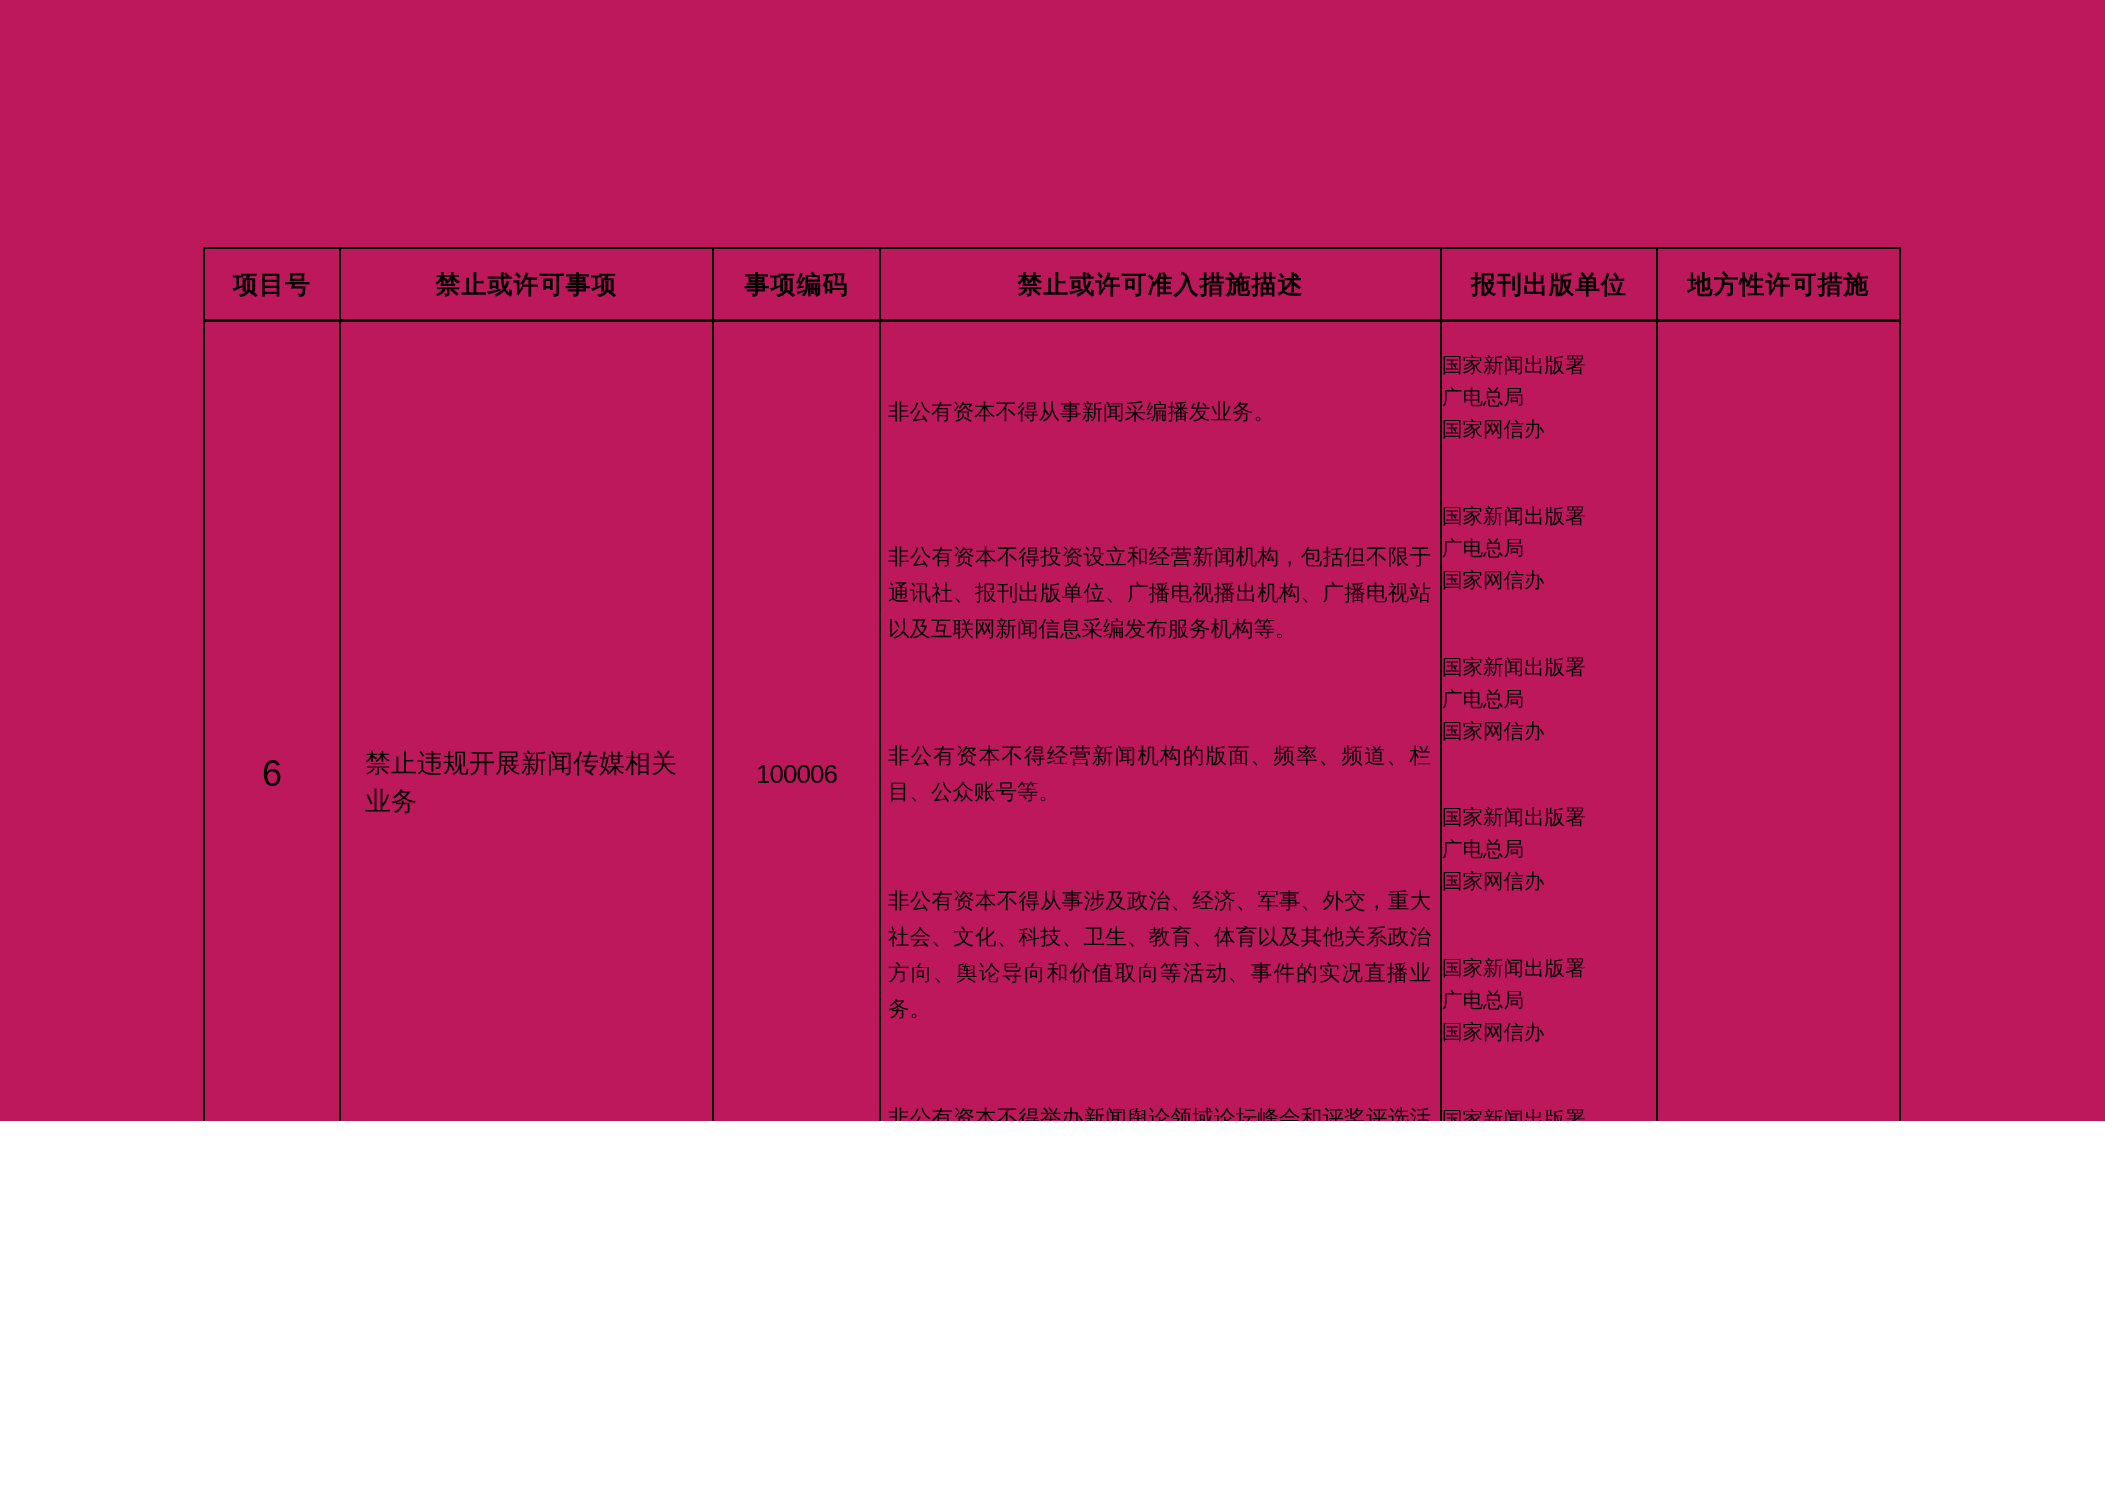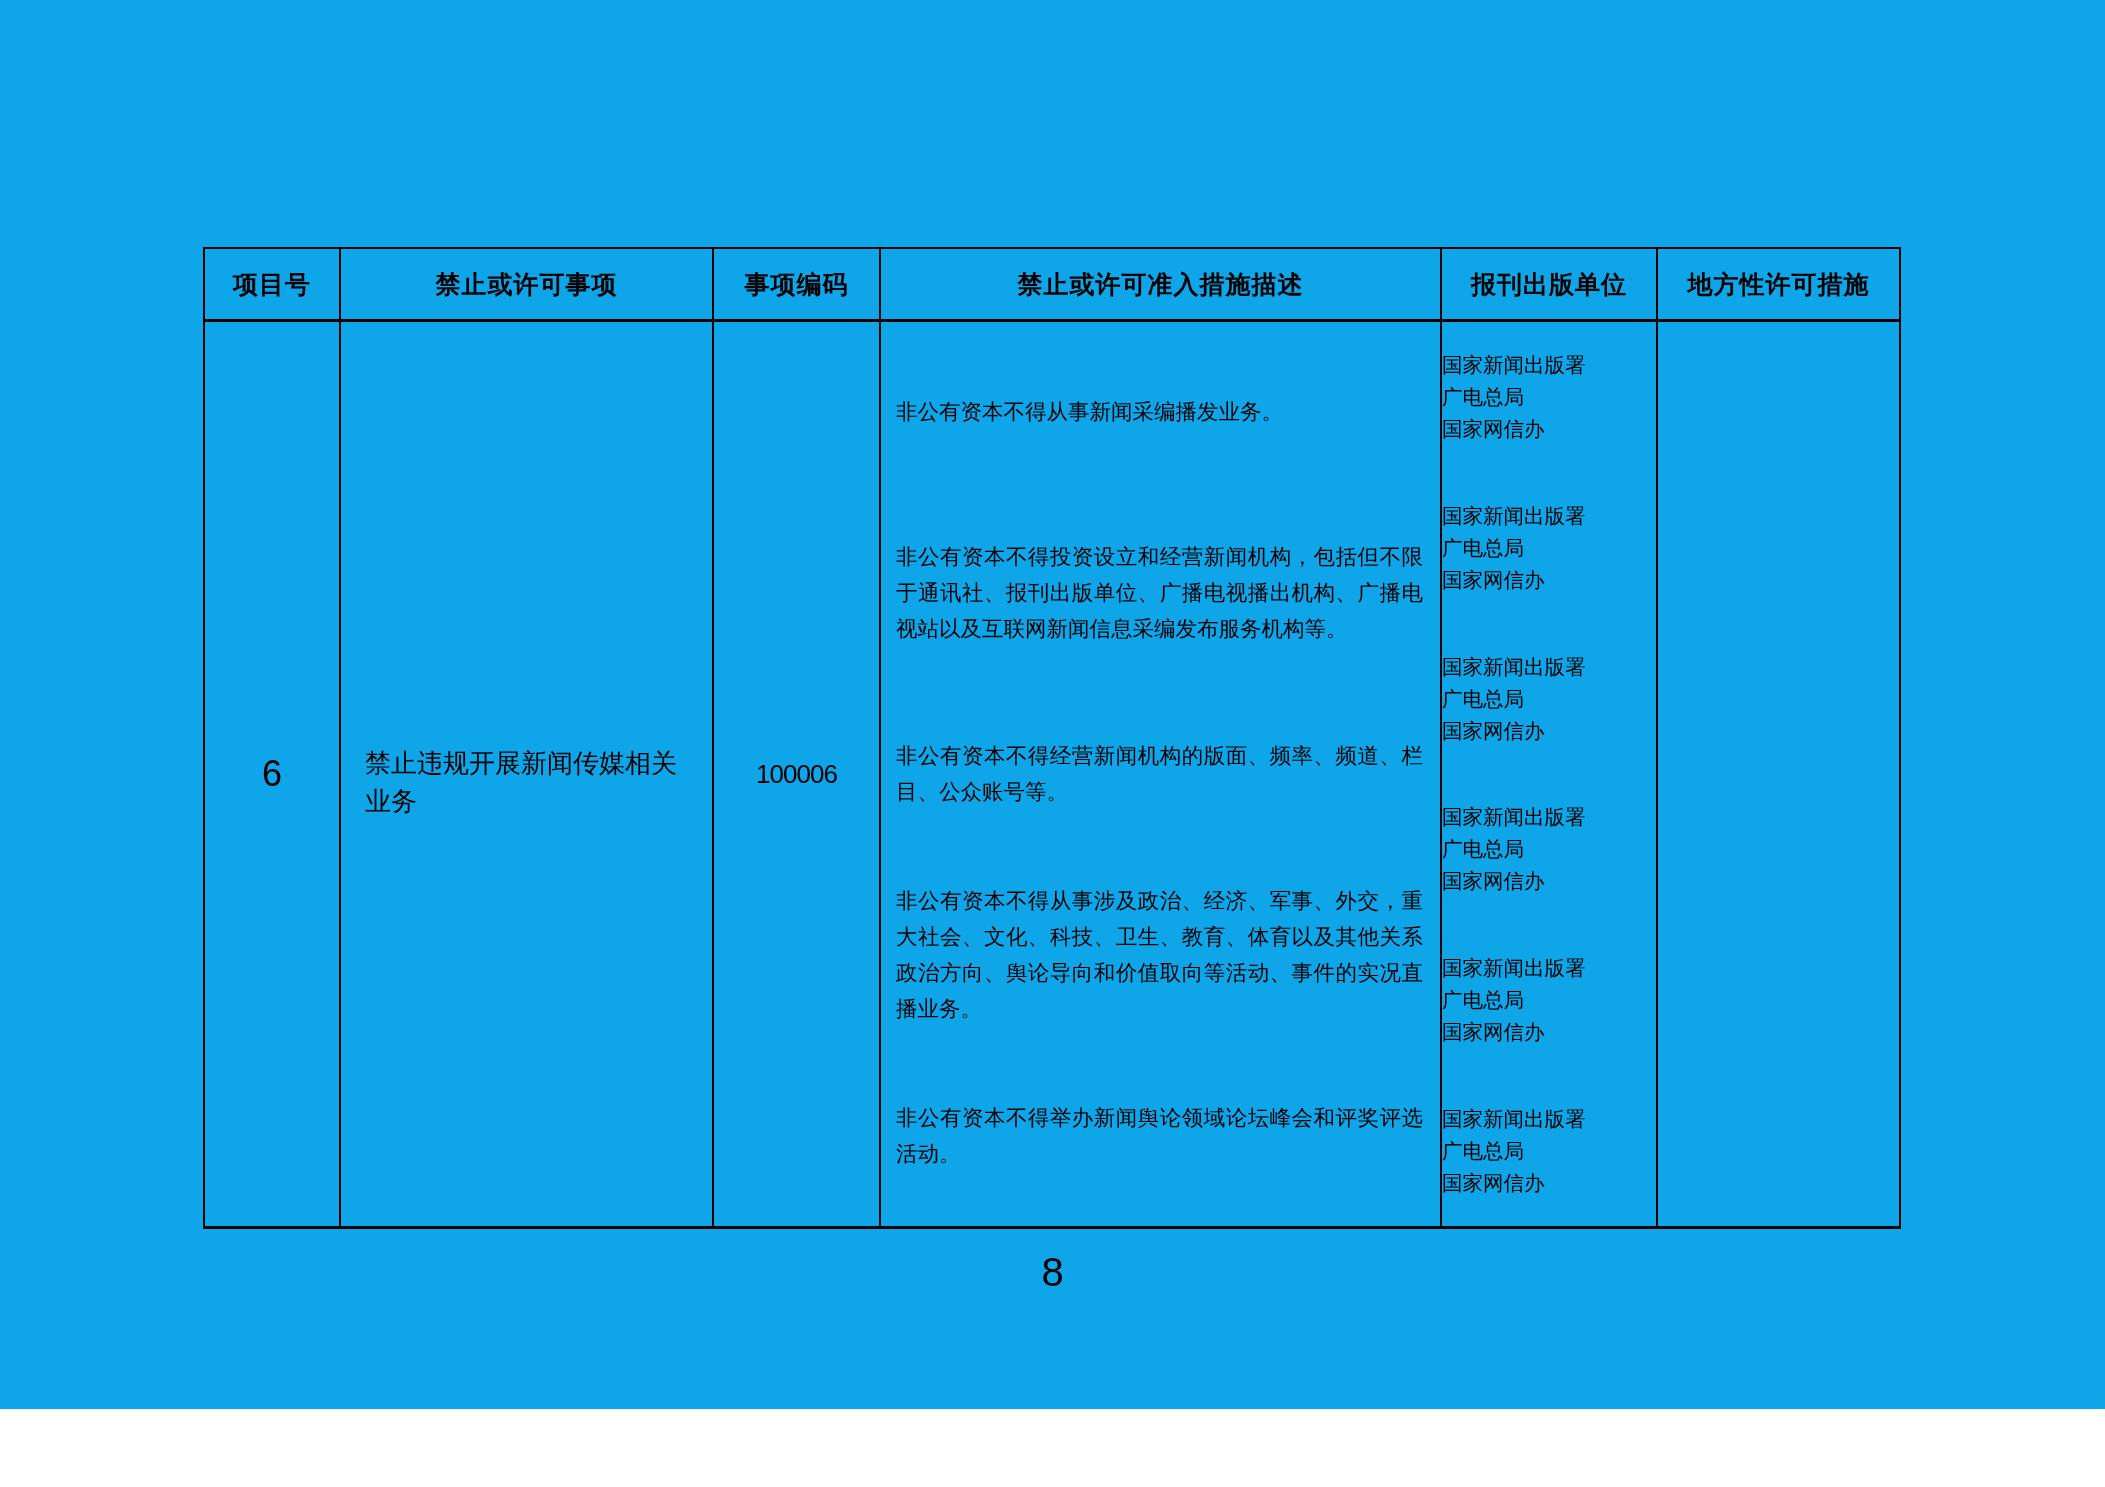--- a/index.html
+++ b/index.html
@@ -5,22 +5,22 @@
   html, body {
     margin: 0;
     padding: 0;
     background: #ffffff;
     font-family: "Liberation Serif", "DejaVu Serif", serif;
     color: #000000;
   }
   .page {
     position: relative;
     width: 2105px;
-    height: 1409px;
-    background: #0ea5e9;
+    height: 1121px;
+    background: #be185d;
     overflow: hidden;
   }
   .doc-table {
     position: absolute;
     left: 203px;
     top: 247px;
     width: 1698px;
     height: 982px;
     box-sizing: border-box;
     border: 2px solid #000000;
@@ -88,21 +88,21 @@
   .col-measures, .col-depts {
     display: flex;
     flex-direction: column;
   }
   .m-block {
     flex: 1;
     display: flex;
     align-items: center;
   }
   .m-block p {
-    margin: 8px;
+    margin: 0;
     padding: 0 9px 0 7px;
     width: 100%;
     box-sizing: border-box;
     font-size: 21.5px;
     line-height: 36px;
     text-align: justify;
     text-justify: inter-ideograph;
   }
   .d-block {
     flex: 1;

